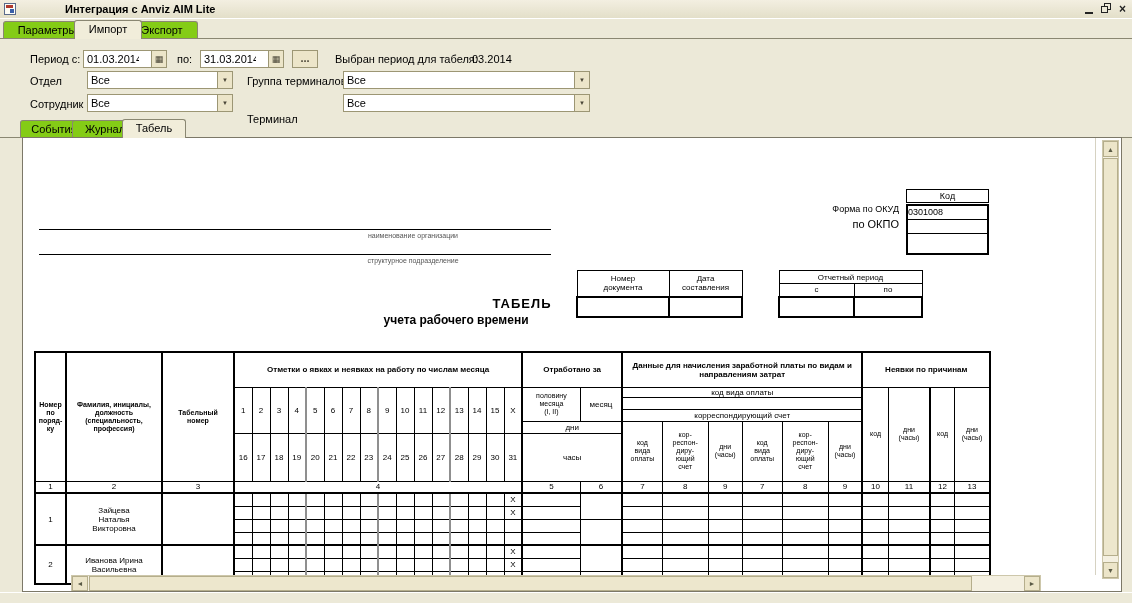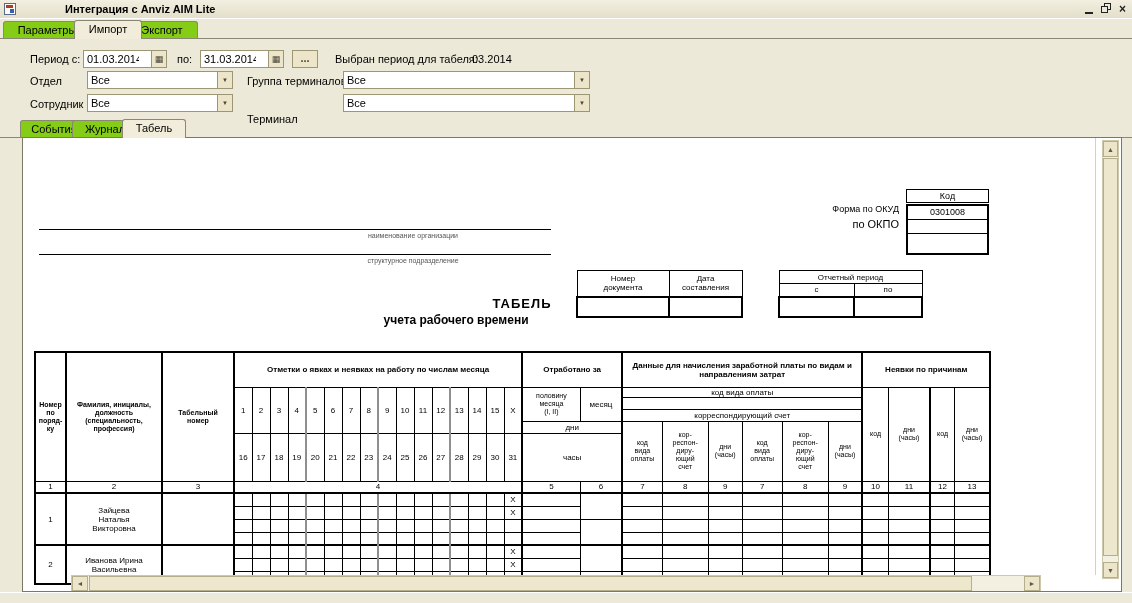--- a/index.html
+++ b/index.html
@@ -40,21 +40,21 @@
   .more-btn{position:absolute;width:26px;height:18px;background:#ece5c9;border:1px solid #9c9674;
     box-sizing:border-box;text-align:center;line-height:14px;font-weight:bold;color:#4a4637;}
   
   .panel{position:absolute;left:22px;top:137px;width:1100px;height:455px;background:#fff;
     border:1px solid #7c7868;box-sizing:border-box;overflow:hidden;}
   .abs{position:absolute;}
   .hdr-lines{right:134px;top:7px;text-align:right;font-size:9px;line-height:11px;}
   .code-box{left:883px;top:51px;width:83px;}
   .code-hdr{border:1px solid #000;height:12px;line-height:12px;text-align:center;font-size:9px;}
   .code-body{border:2px solid #000;margin-top:1px;}
-  .code-row{height:13px;line-height:13px;text-align:center;font-size:9px;border-bottom:1px solid #000;}
+  .code-row{height:13px;line-height:13px;text-align:left;font-size:9px;border-bottom:1px solid #000;}
   .code-row:last-child{border-bottom:none;height:19px;}
   .okud-lbl{right:222px;top:66px;font-size:9px;}
   .okpo-lbl{right:222px;top:80px;font-size:11px;}
   .org-line{left:16px;top:91px;width:512px;border-bottom:1px solid #000;height:0;}
   .org-cap{left:300px;top:94px;width:180px;text-align:center;font-size:7px;color:#555;}
   .dept-line{left:16px;top:116px;width:512px;border-bottom:1px solid #000;height:0;}
   .dept-cap{left:300px;top:119px;width:180px;text-align:center;font-size:7px;color:#555;}
   .mini{border-collapse:collapse;position:absolute;table-layout:fixed;}
   .mini td{border:1px solid #000;padding:0;text-align:center;vertical-align:middle;font-size:8px;line-height:9px;}
   .mini .val td, .mini td.val{border-width:2px;}

